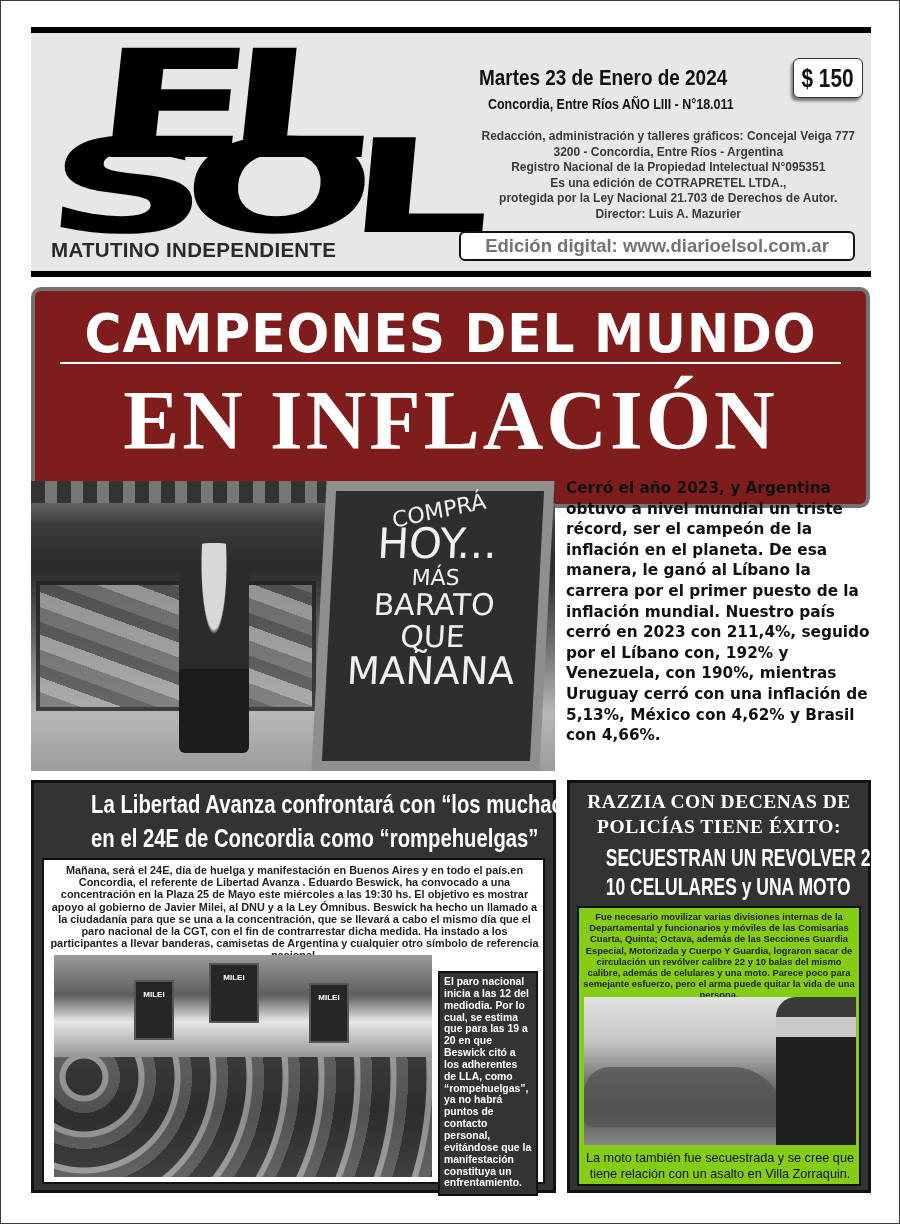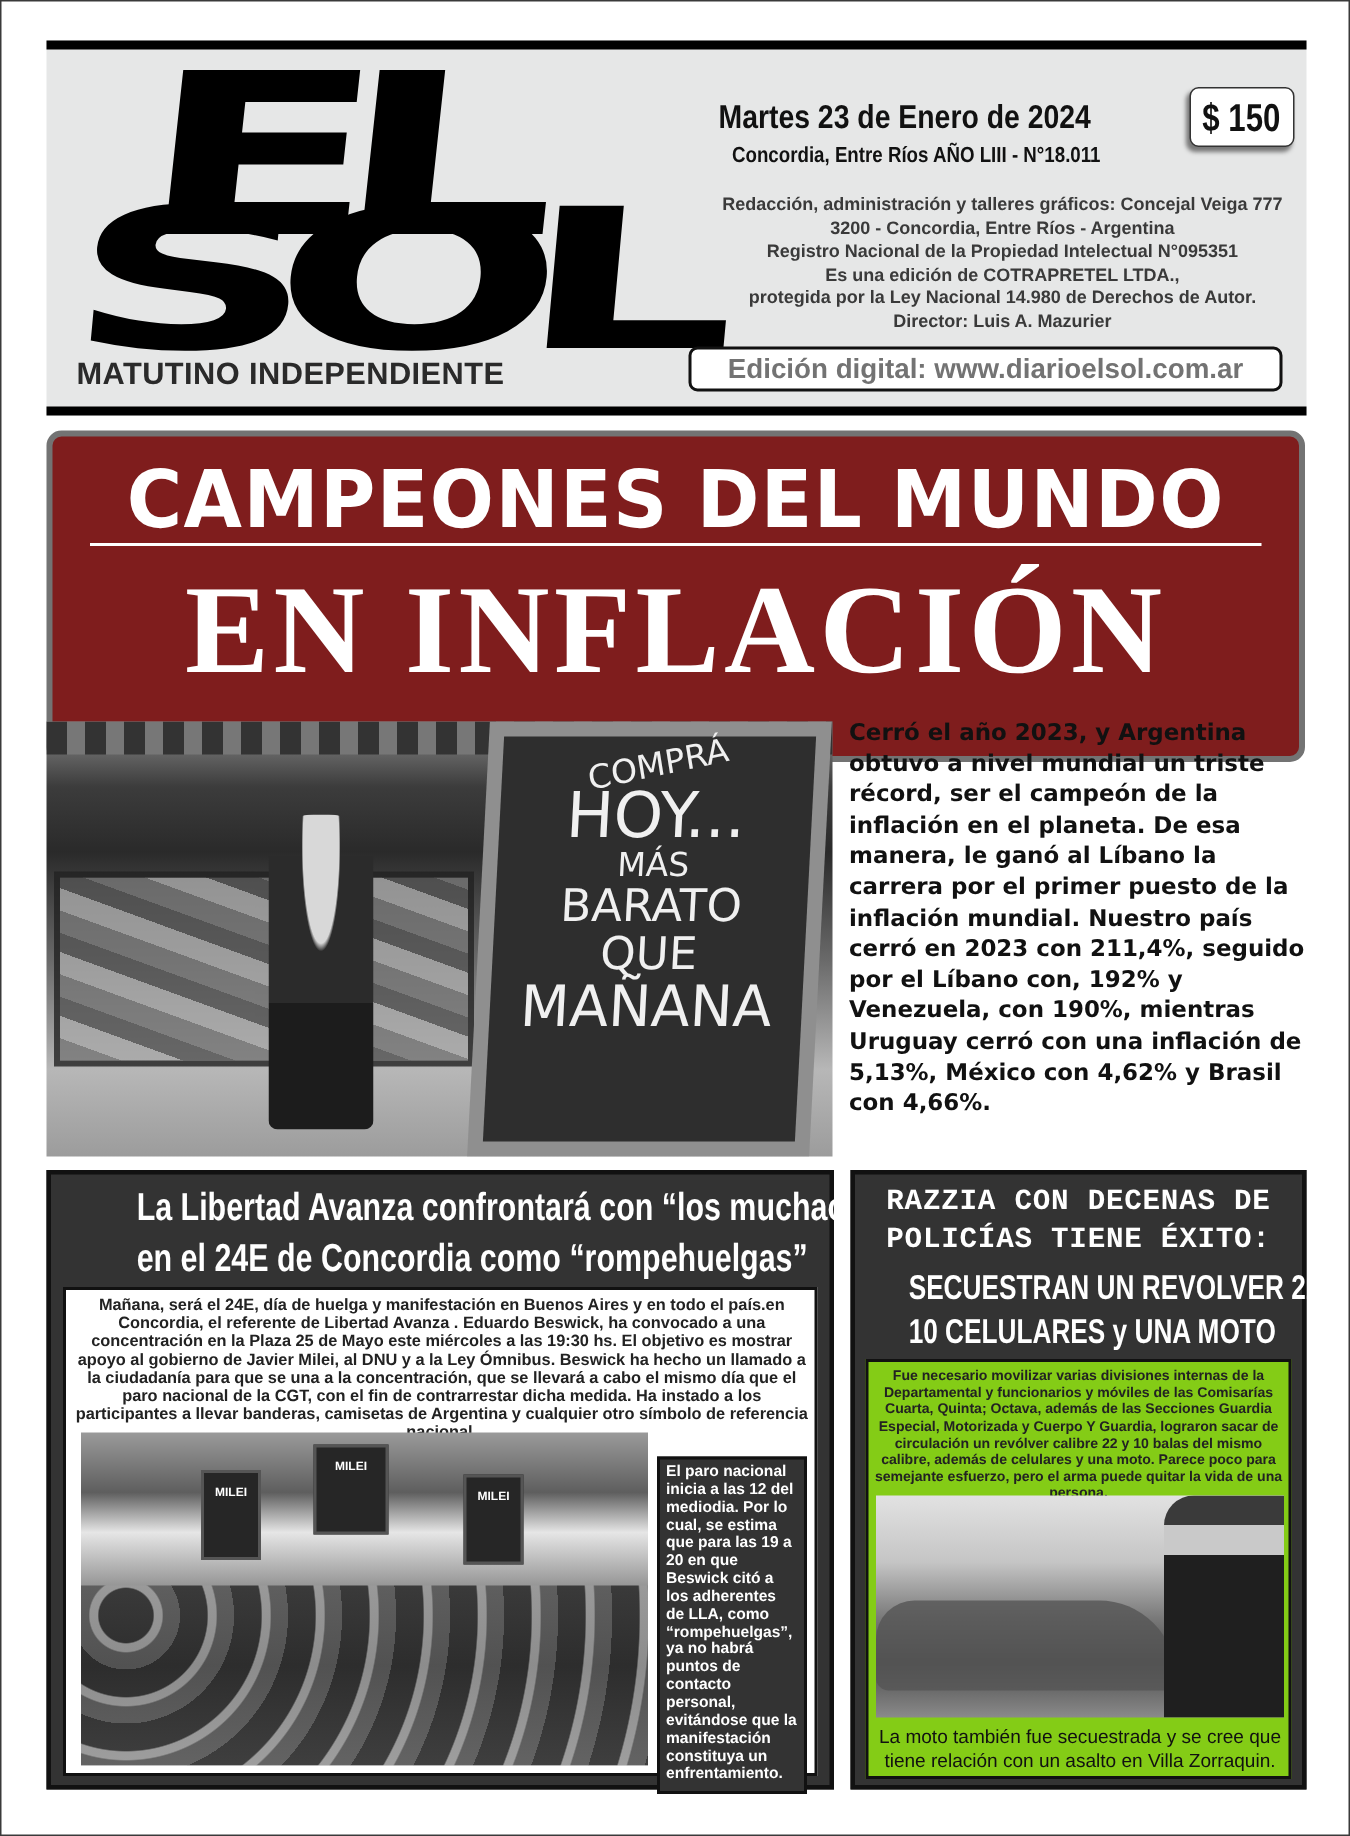--- a/index.html
+++ b/index.html
@@ -50,21 +50,21 @@
   .sl-title { position: absolute; left: 0; width: 100%; top: 4px; text-align: center; font-family: "Liberation Sans", sans-serif; font-weight: bold; font-size: 26px; line-height: 34px; color: #fff; transform: scaleX(0.78); white-space: nowrap; }
   .sl-inner { position: absolute; left: 8px; top: 75px; width: 503px; height: 326px; background: #fff; border: 2px solid #111; }
   .sl-body { position: absolute; left: 4px; top: 4px; width: 493px; text-align: center; font-weight: bold; font-size: 10.9px; line-height: 12.2px; color: #222; }
   .sl-photo { position: absolute; left: 10px; top: 95px; width: 378px; height: 222px; overflow: hidden; background: linear-gradient(180deg, #9a9a9a 0%, #5e5e5e 18%, #e6e6e6 30%, #8c8c8c 48%, #3e3e3e 70%, #b4b4b4 100%); }
   .banner { position: absolute; width: 40px; height: 60px; background: #262626; border: 2px solid #555; color: #fff; font-size: 8px; font-weight: bold; text-align: center; padding-top: 8px; }
   .crowd { position: absolute; left: 0; bottom: 0; width: 100%; height: 120px; background: repeating-radial-gradient(circle at 30px 20px, #2a2a2a 0 18px, #9a9a9a 19px 24px, #555 25px 36px); opacity: .85; }
   .sl-sidebar { position: absolute; left: 394px; top: 95px; width: 100px; height: 225px; background: #333; border: 2px solid #111; padding: 3px 4px; color: #fff; font-weight: bold; font-size: 10.4px; line-height: 11.85px; margin-top: 16px; }
 
   
   .story-right { position: absolute; left: 567px; top: 780px; width: 304px; height: 413px; background: #333; border: 3px solid #111; }
-  .sr-t1 { position: absolute; left: 0; width: 100%; top: 6px; text-align: center; font-family: Liberation Mono, monospace; font-weight: 900; font-size: 19.5px; line-height: 25px; color: #fff; white-space: nowrap; letter-spacing: 0.5px; }
+  .sr-t1 { position: absolute; left: 0; width: 100%; top: 6px; text-align: center; font-family: Liberation Serif, serif; font-weight: 900; font-size: 19.5px; line-height: 25px; color: #fff; white-space: nowrap; letter-spacing: 0.5px; }
   .sr-t2 { position: absolute; left: 0; width: 100%; top: 61px; text-align: center; font-family: "Liberation Sans", sans-serif; font-weight: bold; font-size: 23px; line-height: 29px; color: #fff; transform: scaleX(0.76); white-space: nowrap; }
   .sr-inner { position: absolute; left: 7px; top: 123px; width: 284px; height: 280px; background: #84cc16; border: 2px solid #111; }
   .sr-body { position: absolute; left: 2px; top: 3px; width: 276px; text-align: center; font-weight: bold; font-size: 9.4px; line-height: 11.2px; color: #222; }
   .sr-photo { position: absolute; left: 5px; top: 89px; width: 272px; height: 148px; overflow: hidden; background: linear-gradient(180deg, #e2e2e2 0%, #c5c5c5 30%, #7a7a7a 55%, #4a4a4a 75%, #8a8a8a 100%); }
   .moto { position: absolute; left: 0; top: 70px; width: 200px; height: 60px; background: #555; border-radius: 30px 60px 10px 10px; opacity: .8; }
   .officer { position: absolute; right: 0; top: 0; width: 80px; height: 148px; background: linear-gradient(180deg, #3a3a3a 0 20px, #c9c9c9 20px 40px, #1f1f1f 40px); border-radius: 20px 0 0 0; }
   .sr-caption { position: absolute; left: 4px; top: 242px; width: 274px; text-align: center; font-weight: normal; font-size: 12.7px; line-height: 16px; color: #111; }
 </style>
 </head>
 <body>
@@ -82,21 +82,21 @@
   <div class="edition">Concordia, Entre Ríos AÑO LIII - N°18.011</div>
   <div class="price-box">
     <span class="price">$ 150</span>
   </div>
 
   <div class="info">
     <div>Redacción, administración y talleres gráficos: Concejal Veiga 777</div>
     <div>3200 - Concordia, Entre Ríos - Argentina</div>
     <div>Registro Nacional de la Propiedad Intelectual N°095351</div>
     <div>Es una edición de COTRAPRETEL LTDA.,</div>
-    <div>protegida por la Ley Nacional 14.980 de Derechos de Autor.</div>
+    <div>protegida por la Ley Nacional 21.703 de Derechos de Autor.</div>
     <div>Director: Luis A. Mazurier</div>
   </div>
 
   <div class="digital">Edición digital: www.diarioelsol.com.ar</div>
 </header>
 
 <section class="headline-box">
   <div class="hl-1">CAMPEONES DEL MUNDO</div>
   <div class="hl-rule"></div>
   <div class="hl-2">EN INFLACIÓN</div>

